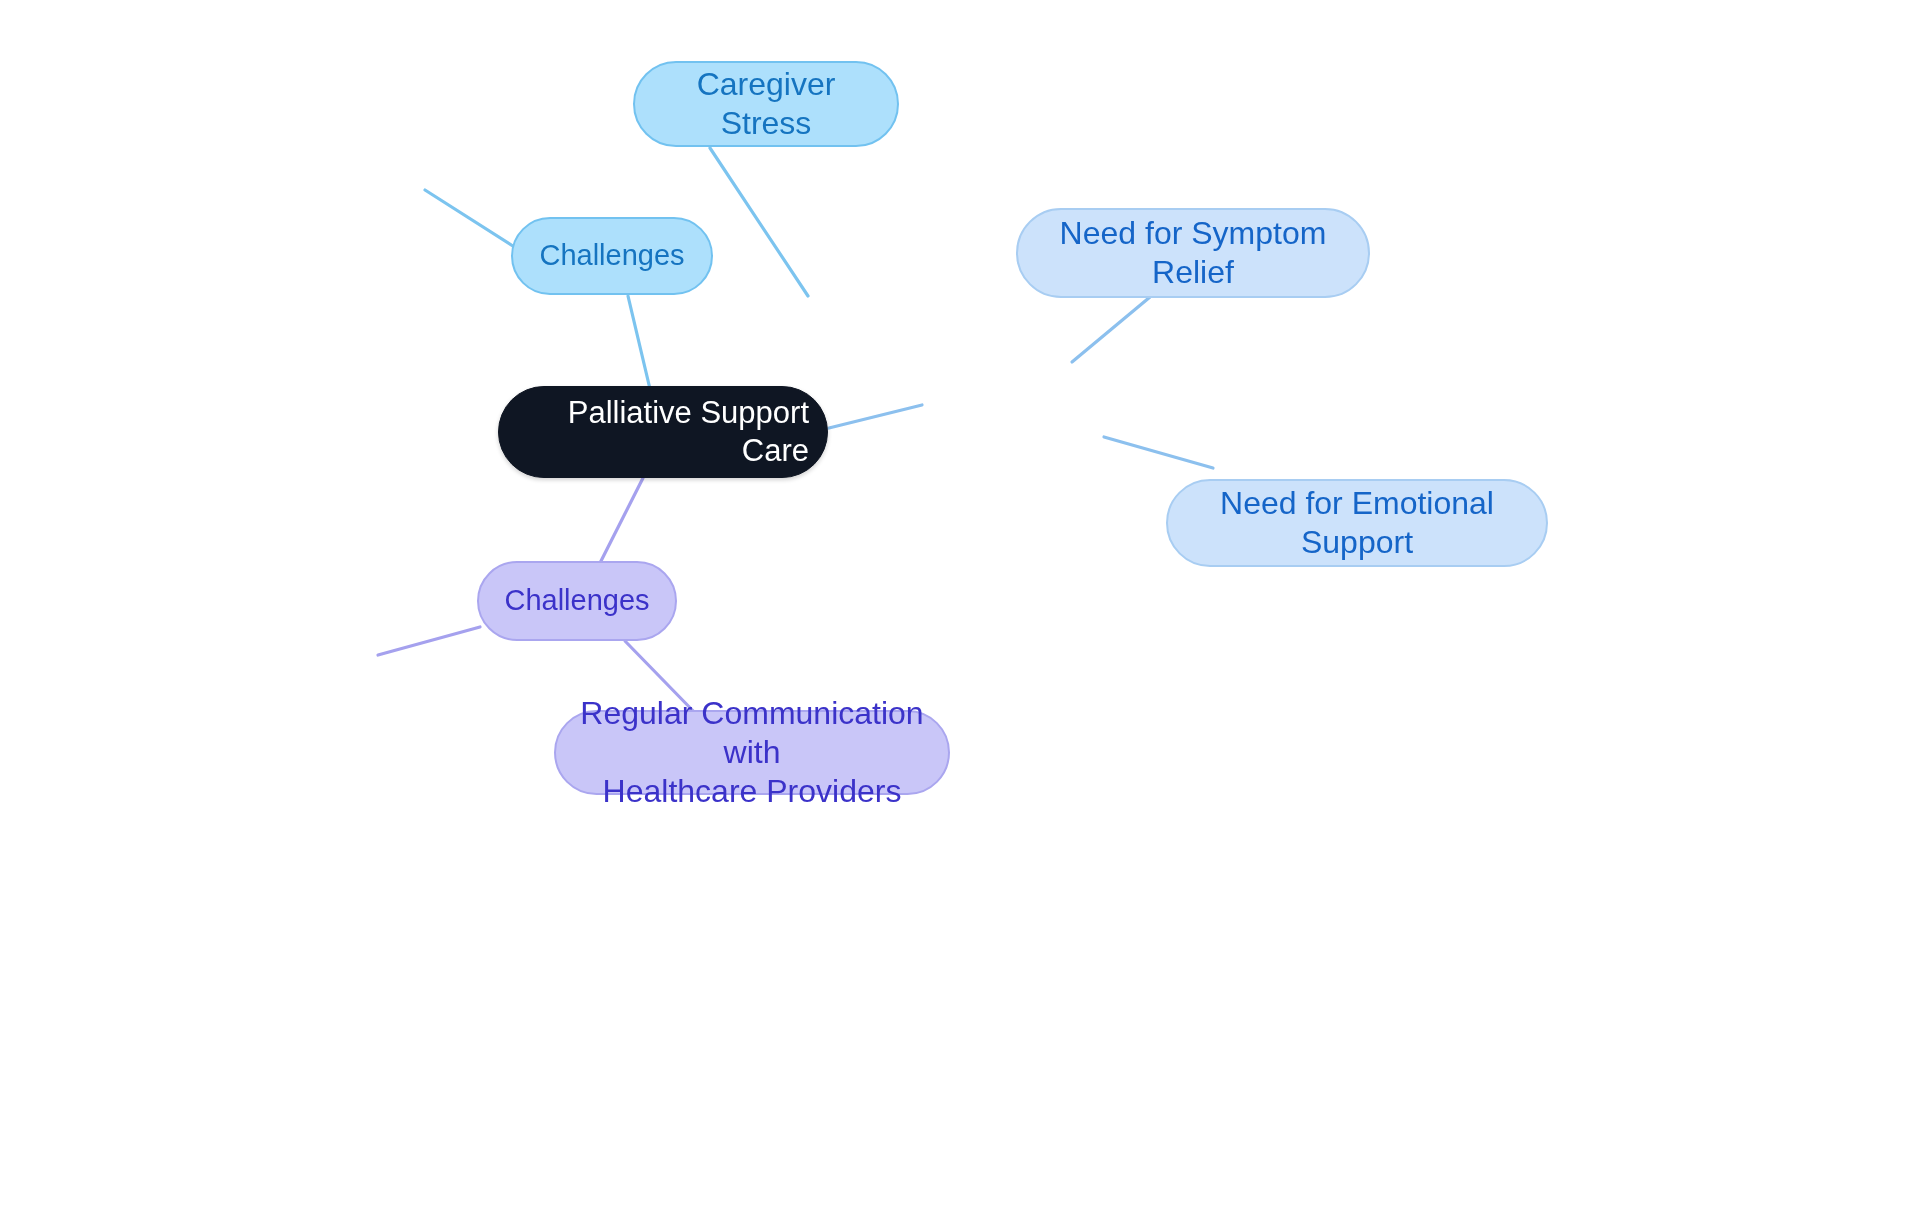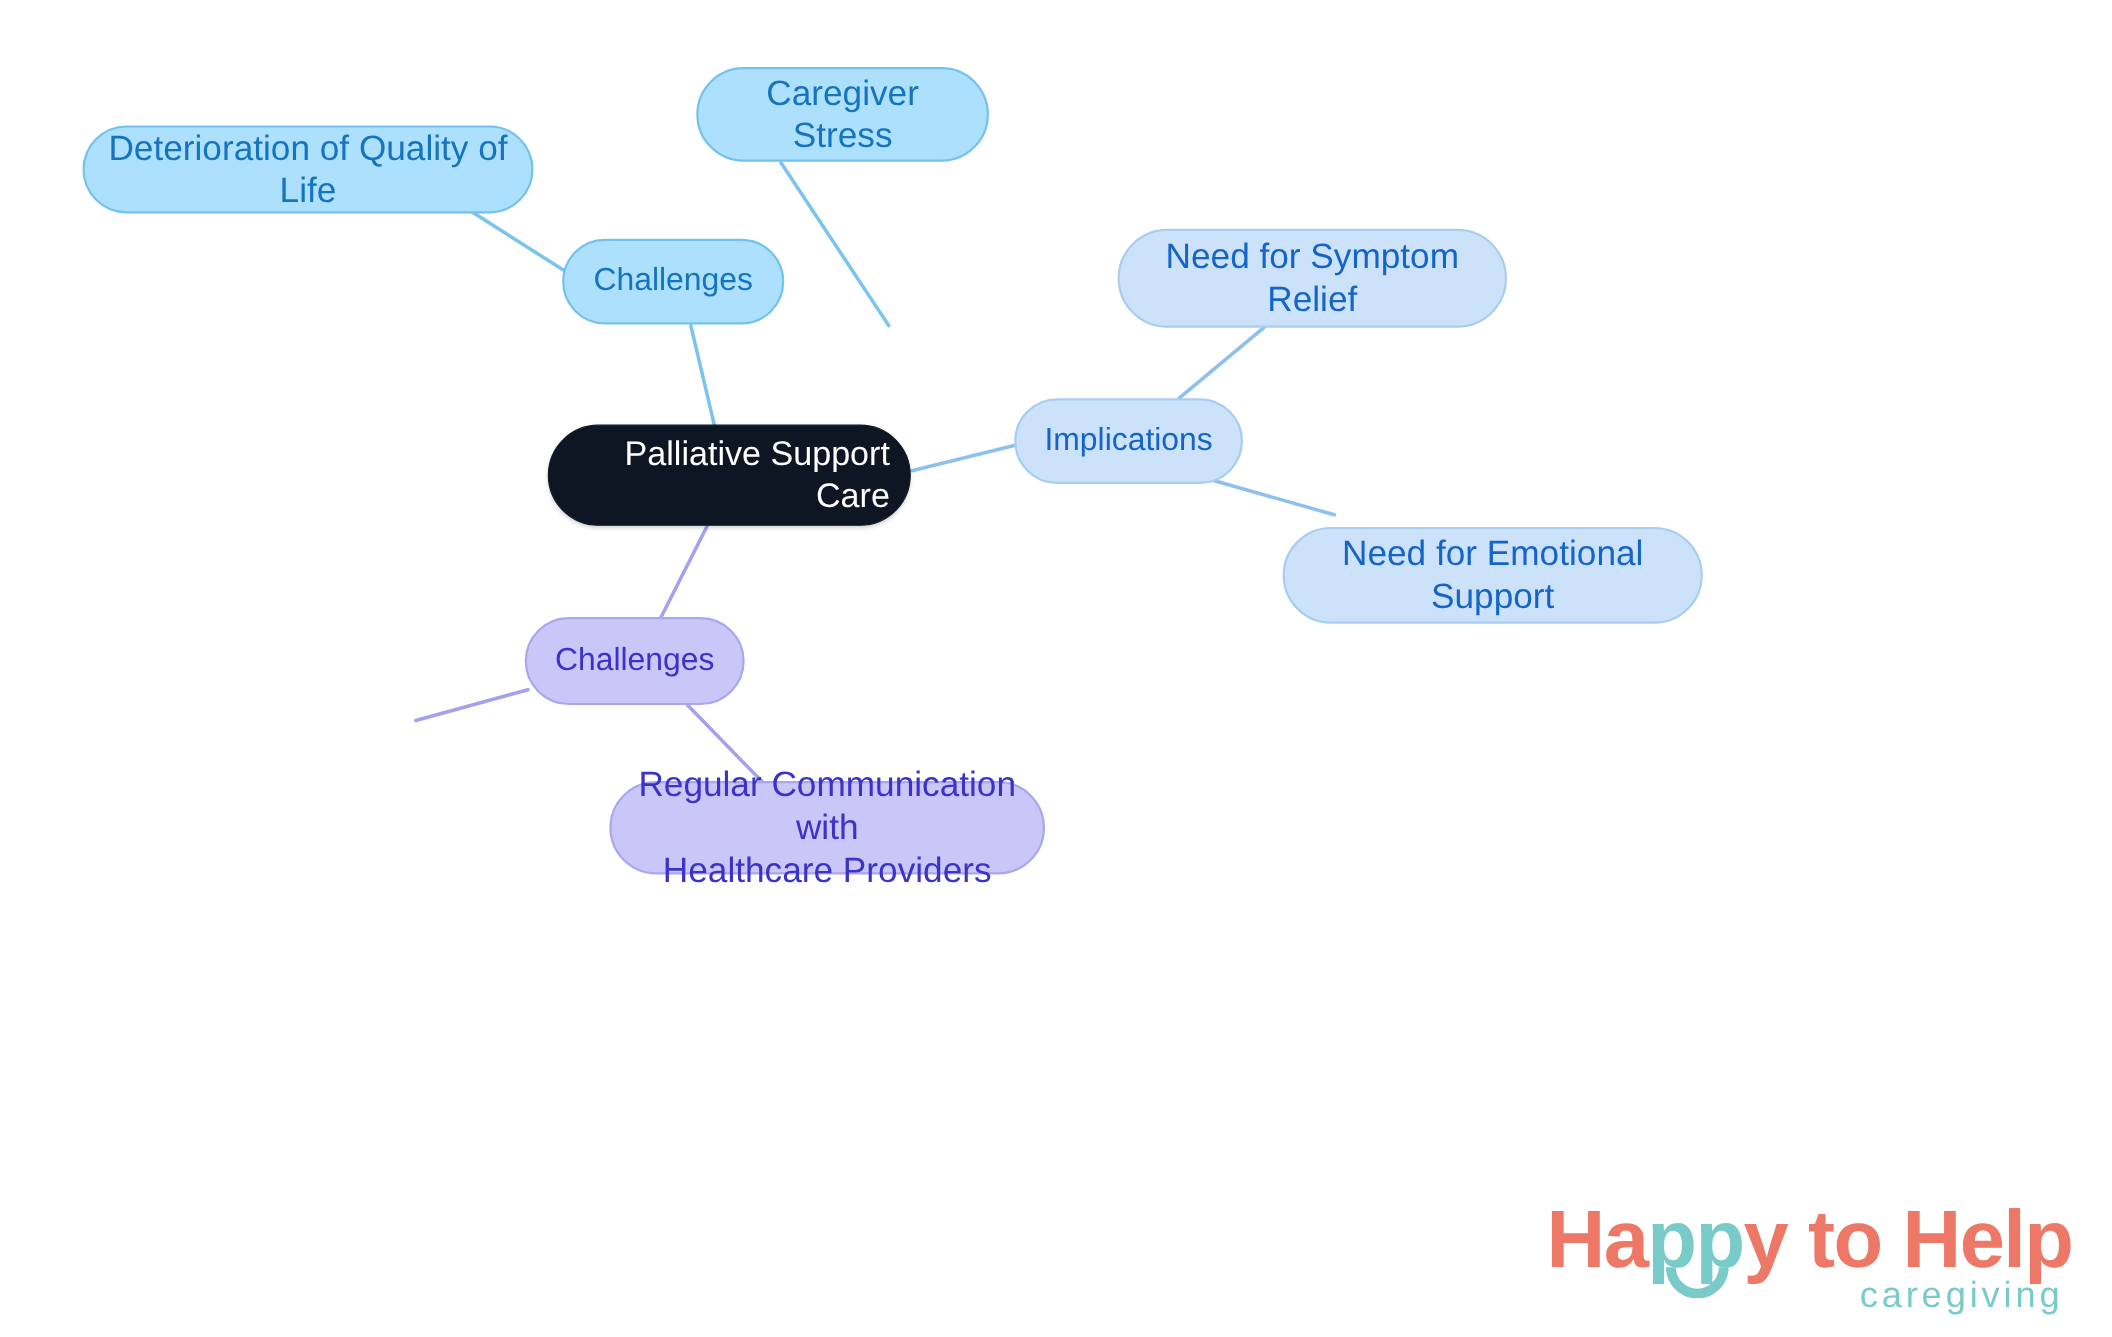--- a/index.html
+++ b/index.html
@@ -132,33 +132,22 @@
       <line x1="808" y1="296" x2="710" y2="148" stroke="#7cc4ef" stroke-width="3.2" stroke-linecap="round"></line>
       <line x1="1072" y1="362" x2="1150" y2="297" stroke="#8cc0ee" stroke-width="3.2" stroke-linecap="round"></line>
       <line x1="1104" y1="437" x2="1213" y2="468" stroke="#8cc0ee" stroke-width="3.2" stroke-linecap="round"></line>
       <line x1="480" y1="627" x2="378" y2="655" stroke="#a5a1ee" stroke-width="3.2" stroke-linecap="round"></line>
       <line x1="625" y1="641" x2="700" y2="718" stroke="#a5a1ee" stroke-width="3.2" stroke-linecap="round"></line>
     </svg>
 
   <div id="node-layer">
       <div class="node root" style="left: 498px; top: 386px; width: 330px; height: 92px; text-align: right;">Palliative Support Care</div>
       <div class="node branch branch-challenges" style="left: 511px; top: 217px; width: 202px; height: 78px; text-align: right;">Challenges</div>
-      <div class="node leaf leaf-challenges" style="left: 75px; top: 114px; width: 410px; height: 80px;">Deterioration of Quality of Life</div>
       <div class="node leaf leaf-challenges" style="left: 633px; top: 61px; width: 266px; height: 86px;">Caregiver Stress</div>
-      <div class="node branch branch-implications" style="left: 922px; top: 362px; width: 208px; height: 78px;">Implications</div>
       <div class="node leaf leaf-implications" style="left: 1016px; top: 208px; width: 354px; height: 90px;">Need for Symptom Relief</div>
       <div class="node leaf leaf-implications" style="left: 1166px; top: 479px; width: 382px; height: 88px;">Need for Emotional Support</div>
       <div class="node branch branch-strategies" style="left: 477px; top: 561px; width: 200px; height: 80px;">Challenges</div>
       <div class="node leaf leaf-strategies" style="left: 554px; top: 710px; width: 396px; height: 85px;">Regular Communication with
 Healthcare Providers</div>
     </div>
 
-  <div id="logo">
-    <div id="logo-wordmark">
-      <span class="logo-coral">Ha</span><span class="logo-teal">pp</span><span class="logo-coral">y</span><span class="logo-coral"> to Help</span>
-      <svg id="logo-smile" viewBox="0 0 58 30" xmlns="http://www.w3.org/2000/svg">
-        <path d="M5 2 A 24 24 0 0 0 53 2" fill="none" stroke="#79cbc9" stroke-width="9" stroke-linecap="butt"></path>
-      </svg>
-    </div>
-    <div id="logo-sub">caregiving</div>
-  </div>
 
 </div>
 
 </body></html>

